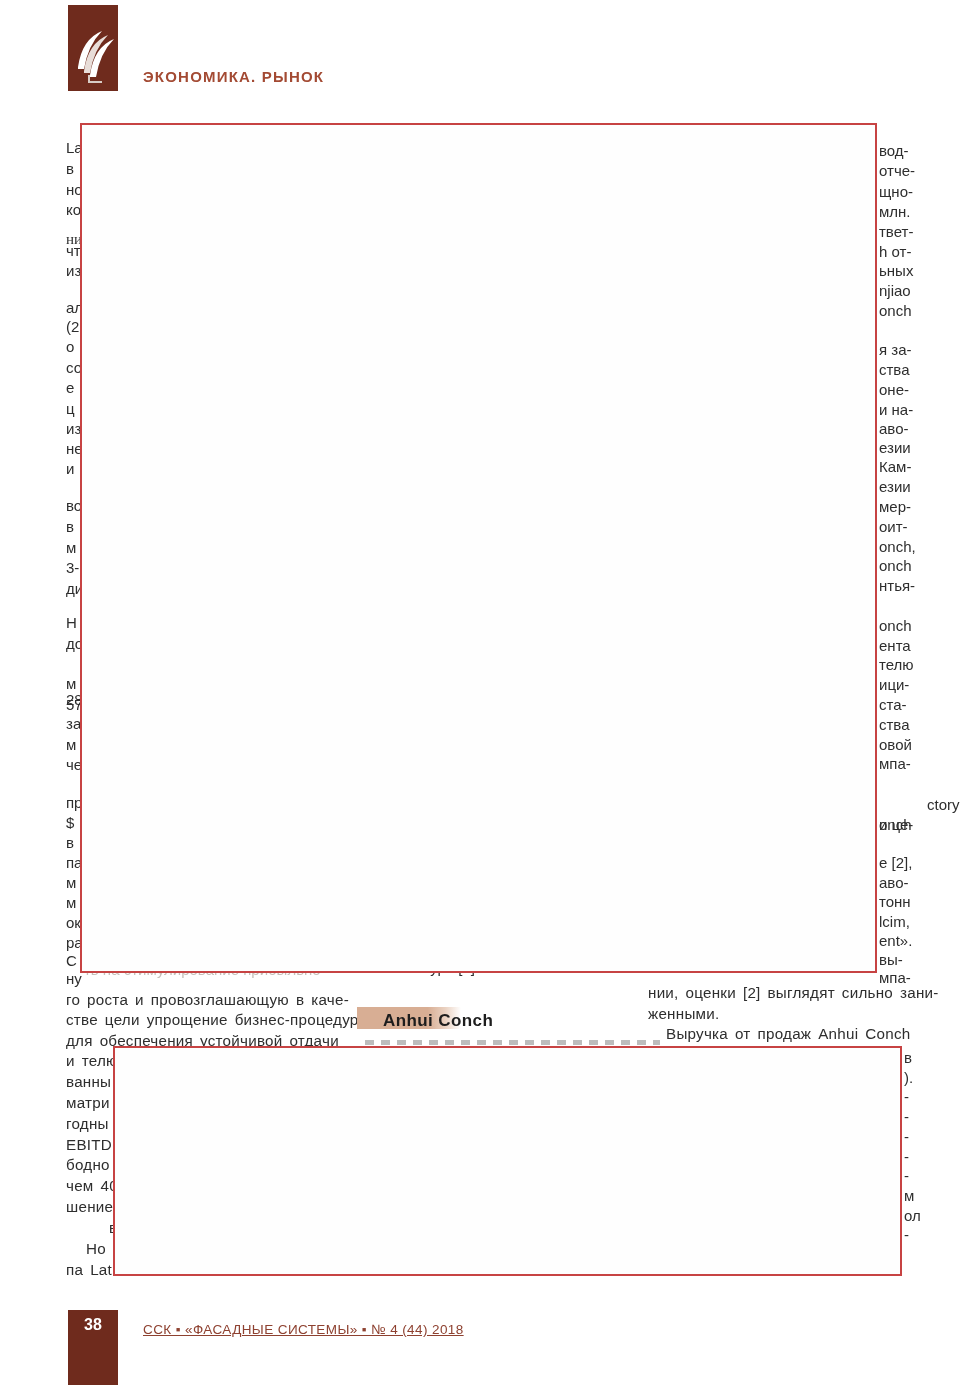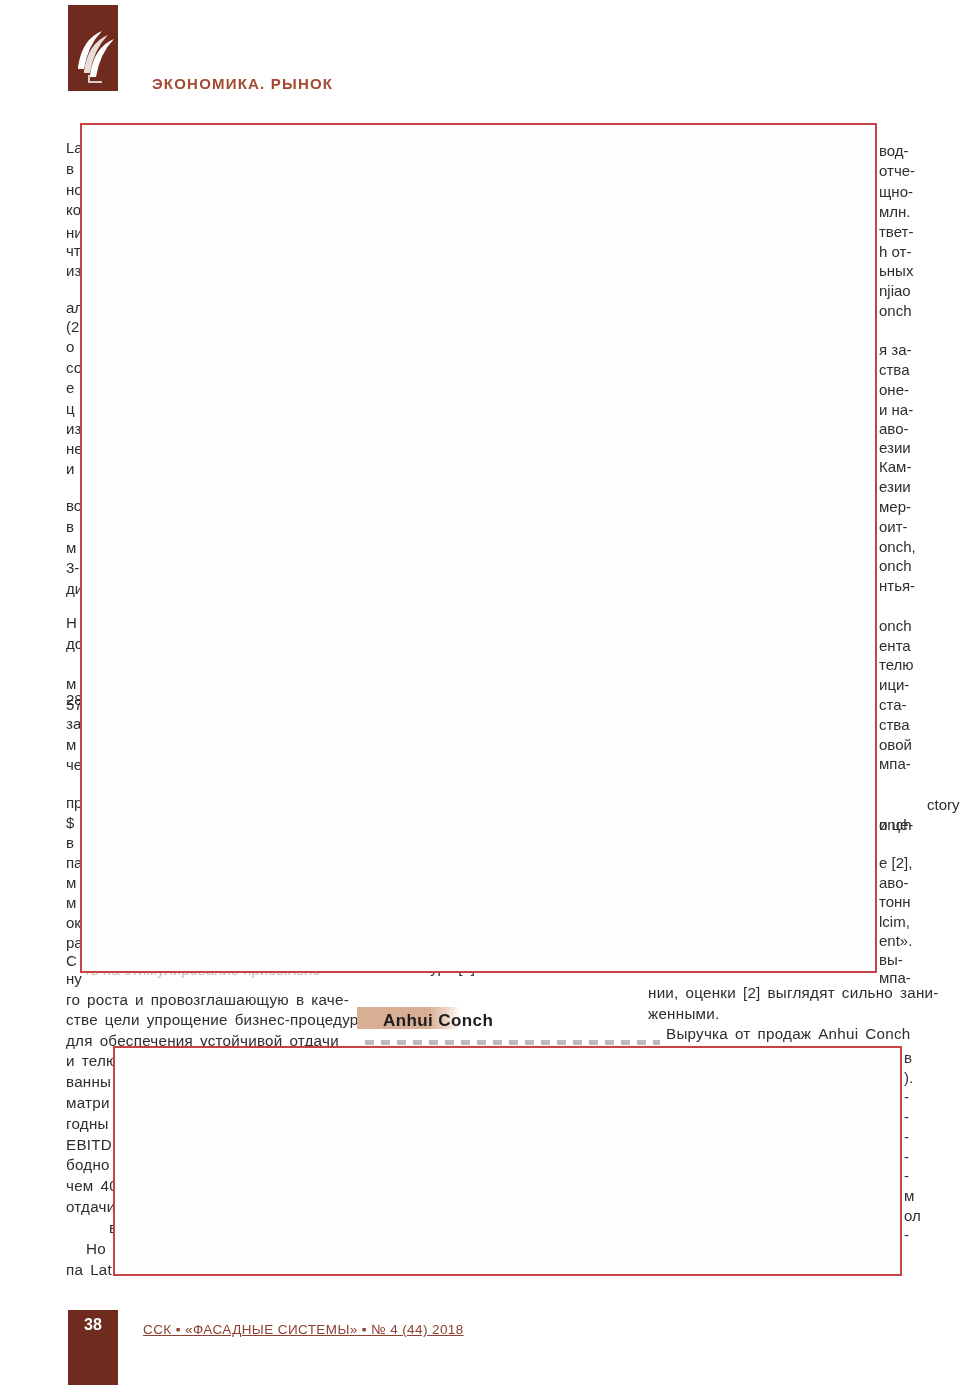--- a/index.html
+++ b/index.html
@@ -3,21 +3,21 @@
 <meta charset="utf-8">
 <style>
   html,body{margin:0;padding:0;}
   body{
     width:980px;height:1385px;position:relative;background:#ffffff;
     font-family:"Liberation Sans",sans-serif;color:#2e2e2e;overflow:hidden;
   }
   .abs{position:absolute;}
   
   .logo-block{left:68px;top:5px;width:50px;height:86px;background:#6f2b1d;}
-  .section-title{left:143px;top:75px;font-size:15px;font-weight:bold;color:#a34a33;letter-spacing:1.2px;margin-left:9px;}
+  .section-title{left:143px;top:68px;font-size:15px;font-weight:bold;color:#a34a33;letter-spacing:1.2px;}
   
   .redbox{background:#fefefe;border:2px solid #c74343;box-sizing:border-box;z-index:2;}
   .box1{left:80px;top:123px;width:797px;height:850px;}
   .box2{left:113px;top:1046px;width:789px;height:230px;}
   
   [data-fragments]{position:absolute;inset:0;z-index:1;}
   .frag{position:absolute;white-space:pre;line-height:1;font-size:15px;color:#2e2e2e;}
   .layer-lower .frag{font-size:15.2px;letter-spacing:.25px;word-spacing:2.5px;}
   .layer-faint .frag{color:#c6bfb9;}
   
@@ -43,21 +43,21 @@
     <path d="M20,70 L20,78 L34,78 L34,76 L22,76 L22,70 Z" fill="#d8ccc6"></path>
   </svg>
 </div>
 <div class="abs section-title">ЭКОНОМИКА. РЫНОК</div>
 
 <div data-fragments="col1_strip">
     <span class="frag" style="top: 140px; left: 66px;">La</span>
     <span class="frag" style="top: 161px; left: 66px;">в</span>
     <span class="frag" style="top: 182px; left: 66px;">но</span>
     <span class="frag" style="top: 202px; left: 66px;">ко</span>
-    <span class="frag" style="top: 225px; left: 66px;">ни</span>
+    <span class="frag" style="top: 232px; left: 66px; font-family: Liberation Serif, serif;">ни</span>
     <span class="frag" style="top: 243px; left: 66px;">чт</span>
     <span class="frag" style="top: 263px; left: 66px;">из</span>
     <span class="frag" style="top: 300px; left: 66px;">ал</span>
     <span class="frag" style="top: 319px; left: 66px;">(2</span>
     <span class="frag" style="top: 339px; left: 66px;">о</span>
     <span class="frag" style="top: 360px; left: 66px;">со</span>
     <span class="frag" style="top: 380px; left: 66px;">е</span>
     <span class="frag" style="top: 401px; left: 66px;">ц</span>
     <span class="frag" style="top: 421px; left: 66px;">из</span>
     <span class="frag" style="top: 441px; left: 66px;">не</span>
@@ -138,21 +138,21 @@
     <span class="frag" style="top: 992px; left: 66px;">го роста и провозглашающую в каче-</span>
     <span class="frag" style="top: 1012px; left: 66px;">стве цели упрощение бизнес-процедур</span>
     <span class="frag" style="top: 1033px; left: 66px;">для обеспечения устойчивой отдачи</span>
     <span class="frag" style="top: 1053px; left: 66px;">и телю</span>
     <span class="frag" style="top: 1074px; left: 66px;">ванны</span>
     <span class="frag" style="top: 1095px; left: 66px;">матри</span>
     <span class="frag" style="top: 1116px; left: 66px;">годны</span>
     <span class="frag" style="top: 1137px; left: 66px;">EBITD</span>
     <span class="frag" style="top: 1157px; left: 66px;">бодно</span>
     <span class="frag" style="top: 1178px; left: 66px;">чем 40</span>
-    <span class="frag" style="top: 1199px; left: 66px;">отдачи</span>
+    <span class="frag" style="top: 1199px; left: 66px;">шение</span>
     <span class="frag" style="top: 1220px; left: 66px; margin-left: 43px;">вестир</span>
     <span class="frag" style="top: 1241px; left: 86px;">Но</span>
     <span class="frag" style="top: 1262px; left: 66px;">па Lat</span>
   </div>
 <div data-fragments="col3_lower" class="layer-lower">
     <span class="frag" style="top: 985px; left: 648px;">нии, оценки [2] выглядят сильно зани-</span>
     <span class="frag" style="top: 1006px; left: 648px;">женными.</span>
     <span class="frag" style="top: 1026px; left: 666px;">Выручка от продаж Anhui Conch</span>
   </div>
 <div data-fragments="box2_right">

